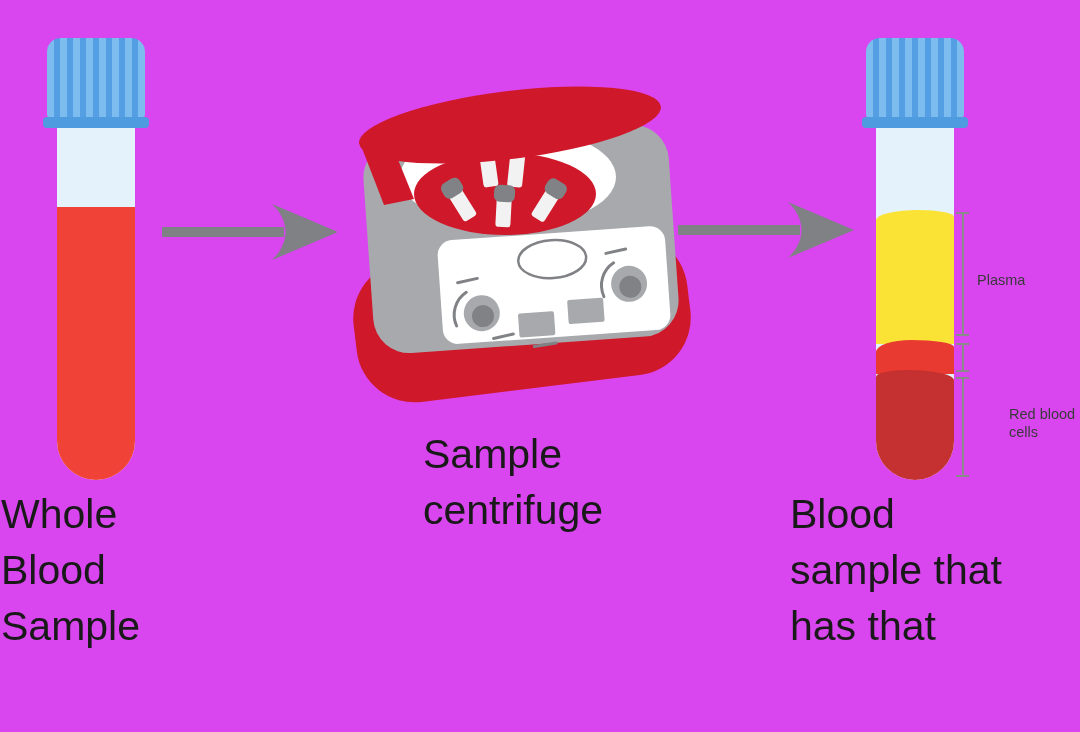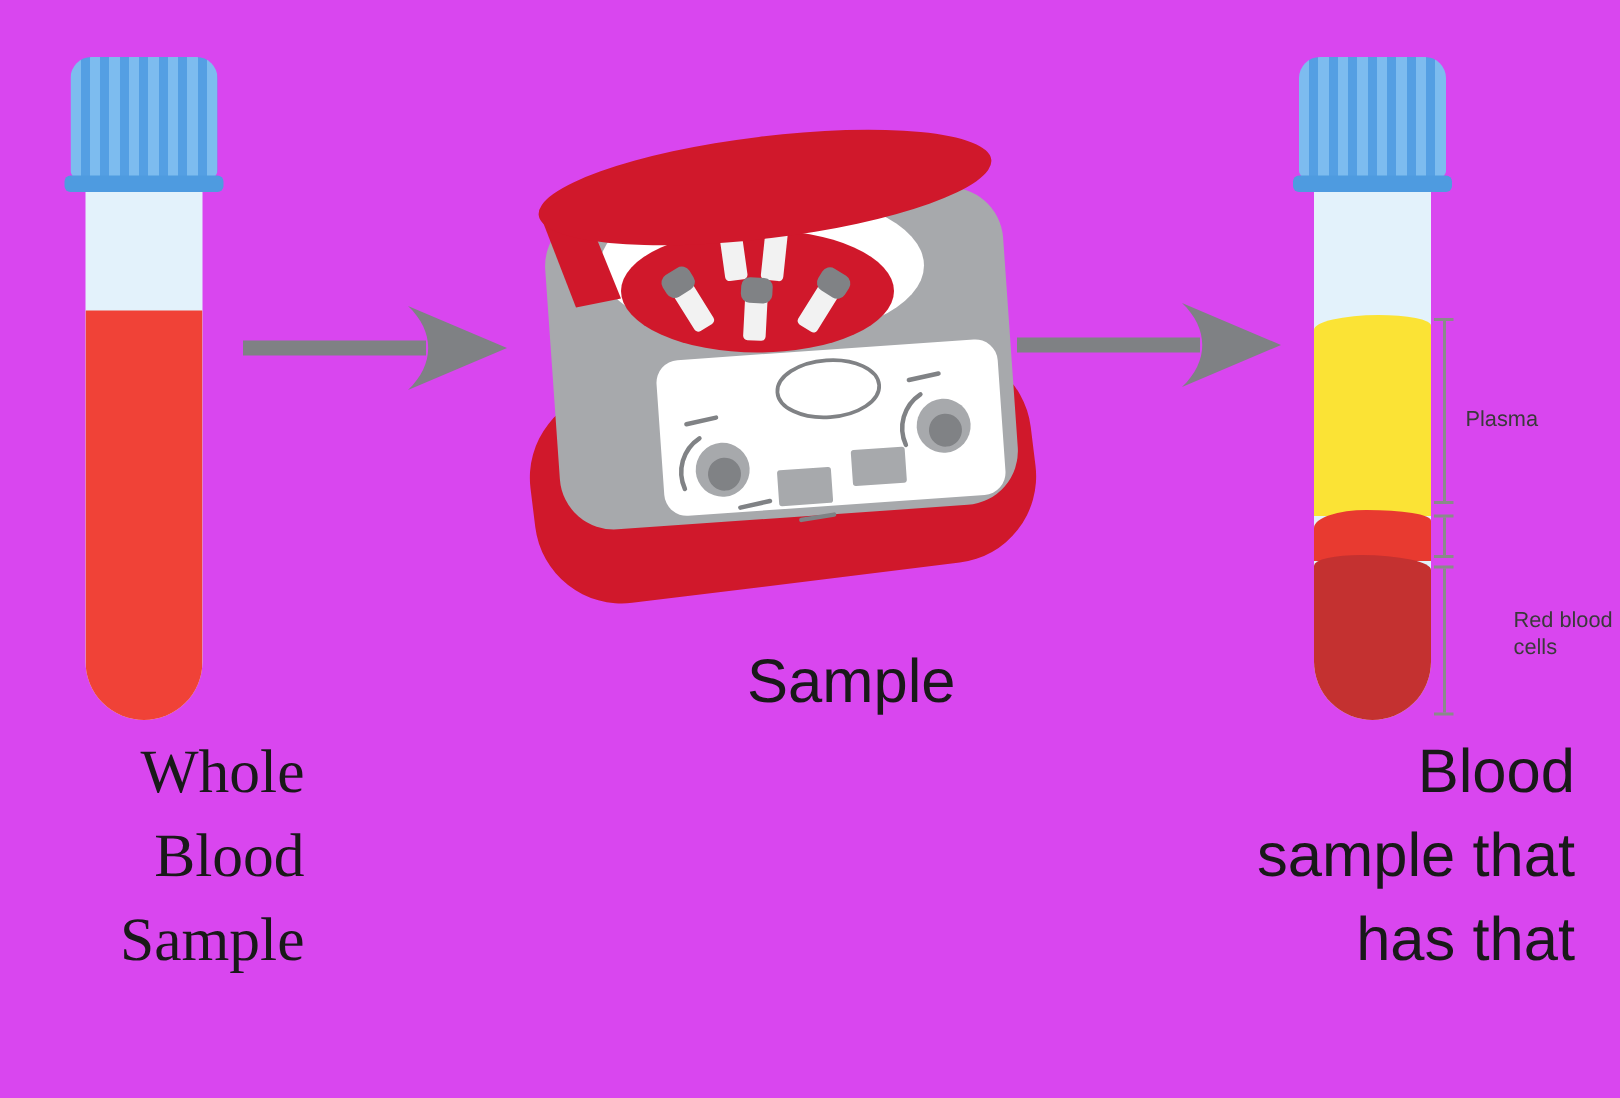--- a/index.html
+++ b/index.html
@@ -30,24 +30,24 @@
   .plasma-layer{top:82px;height:134px;background:var(--plasma-yellow);
     border-radius:55% 45% 0 0 / 10px 7px 0 0;}
   .platelets-layer{top:212px;height:34px;background:var(--platelets-red);
     border-radius:45% 55% 0 0 / 12px 7px 0 0;}
   .rbc-layer{top:242px;bottom:0;background:var(--rbc-red);
     border-radius:40% 60% 0 0 / 7px 10px 0 0;}
   
   .arrow{position:absolute;}
   
   .caption{
-    position:absolute;text-align:right;
+    position:absolute;text-align:left;
     font-size:41px;line-height:56px;color:var(--caption-text);
   }
-  .caption-left{left:18px;width:185px;top:486px;font-family:Liberation Serif, serif;}
+  .caption-left{left:1px;width:185px;top:486px;}
   .caption-middle{left:423px;width:214px;top:426px;}
   .caption-right{left:790px;width:260px;top:486px;}
   
   .layer-label{
     position:absolute;font-size:14.5px;line-height:17.5px;color:var(--label-text);
   }
   .label-plasma{left:977px;top:272px;}
   .label-platelets{left:962px;top:338px;width:116px;text-align:center;}
   .label-rbc{left:968px;top:406px;margin-left:41px;}
   .bracket{
@@ -172,20 +172,21 @@
   <div class="layer-label label-plasma">Plasma</div>
   <div class="layer-label label-rbc">Red blood cells</div>
 
   <div class="caption caption-left">
     <div>Whole</div>
     <div>Blood</div>
     <div>Sample</div>
   </div>
   <div class="caption caption-middle">
     <div>Sample</div>
+    <div>centrifuge</div>
   </div>
   <div class="caption caption-right">
     <div>Blood</div>
     <div>sample that</div>
     <div>has that</div>
   </div>
 
 </div>
 
 </body></html>

